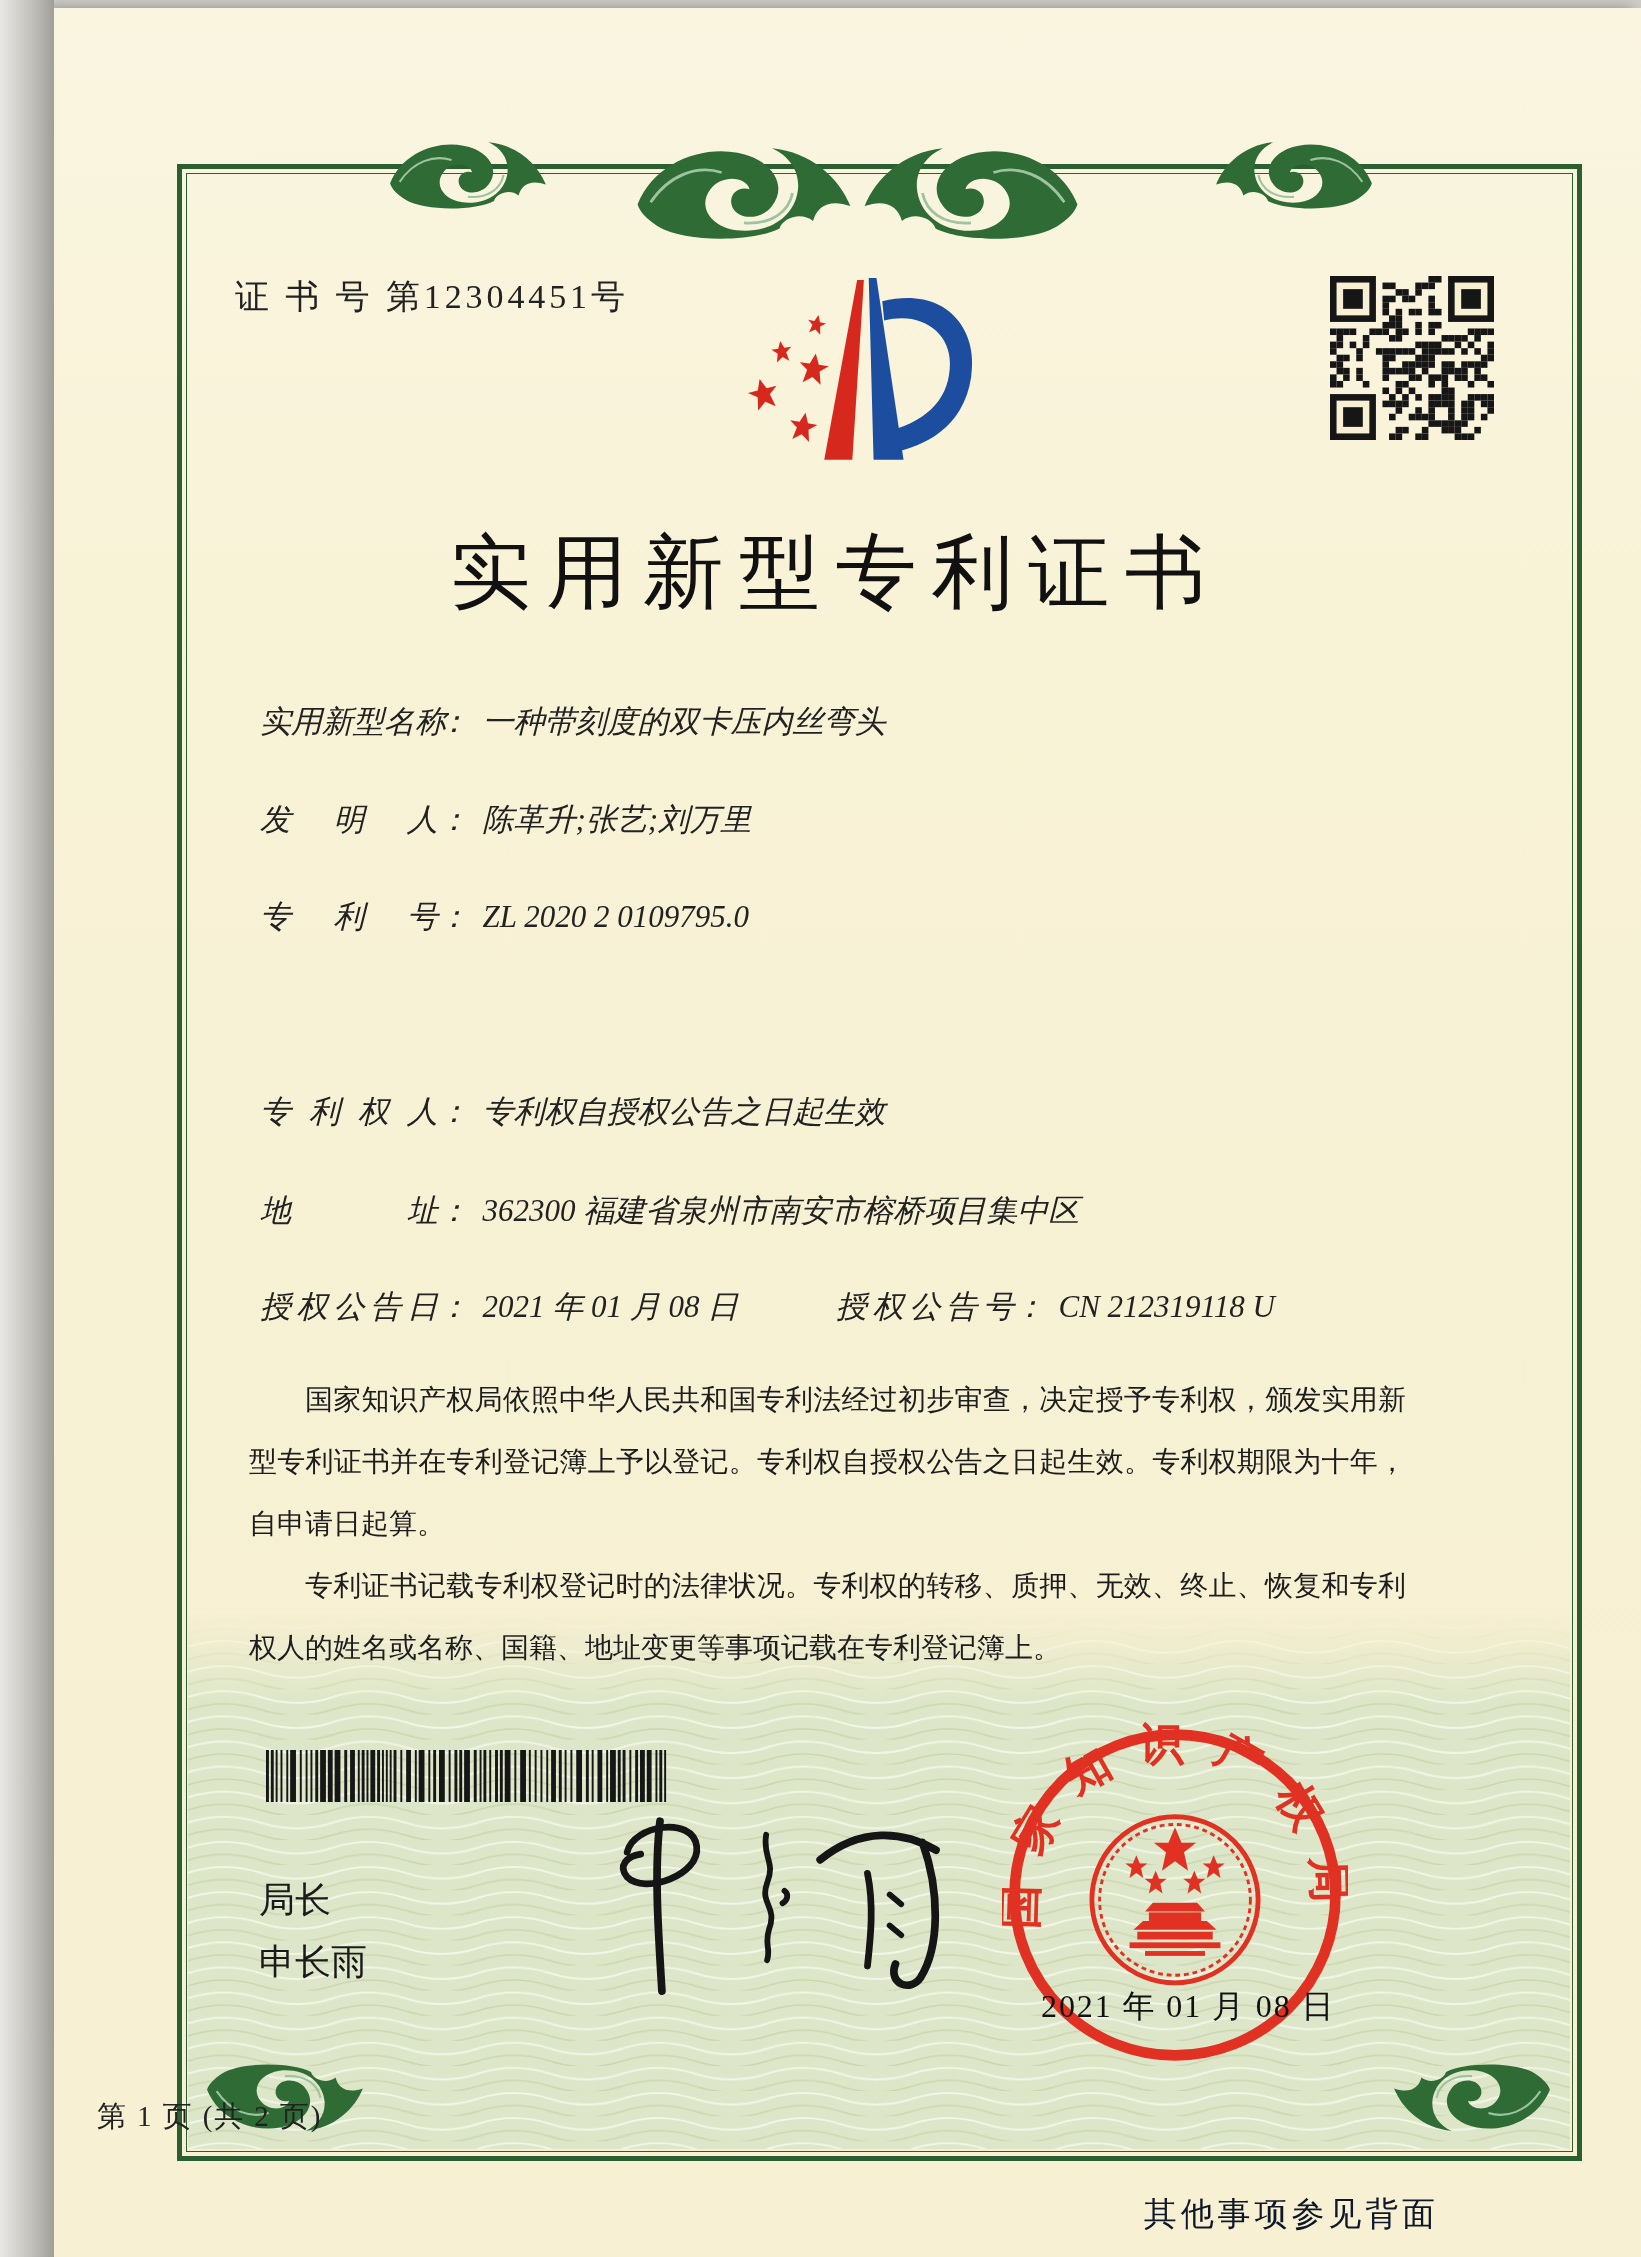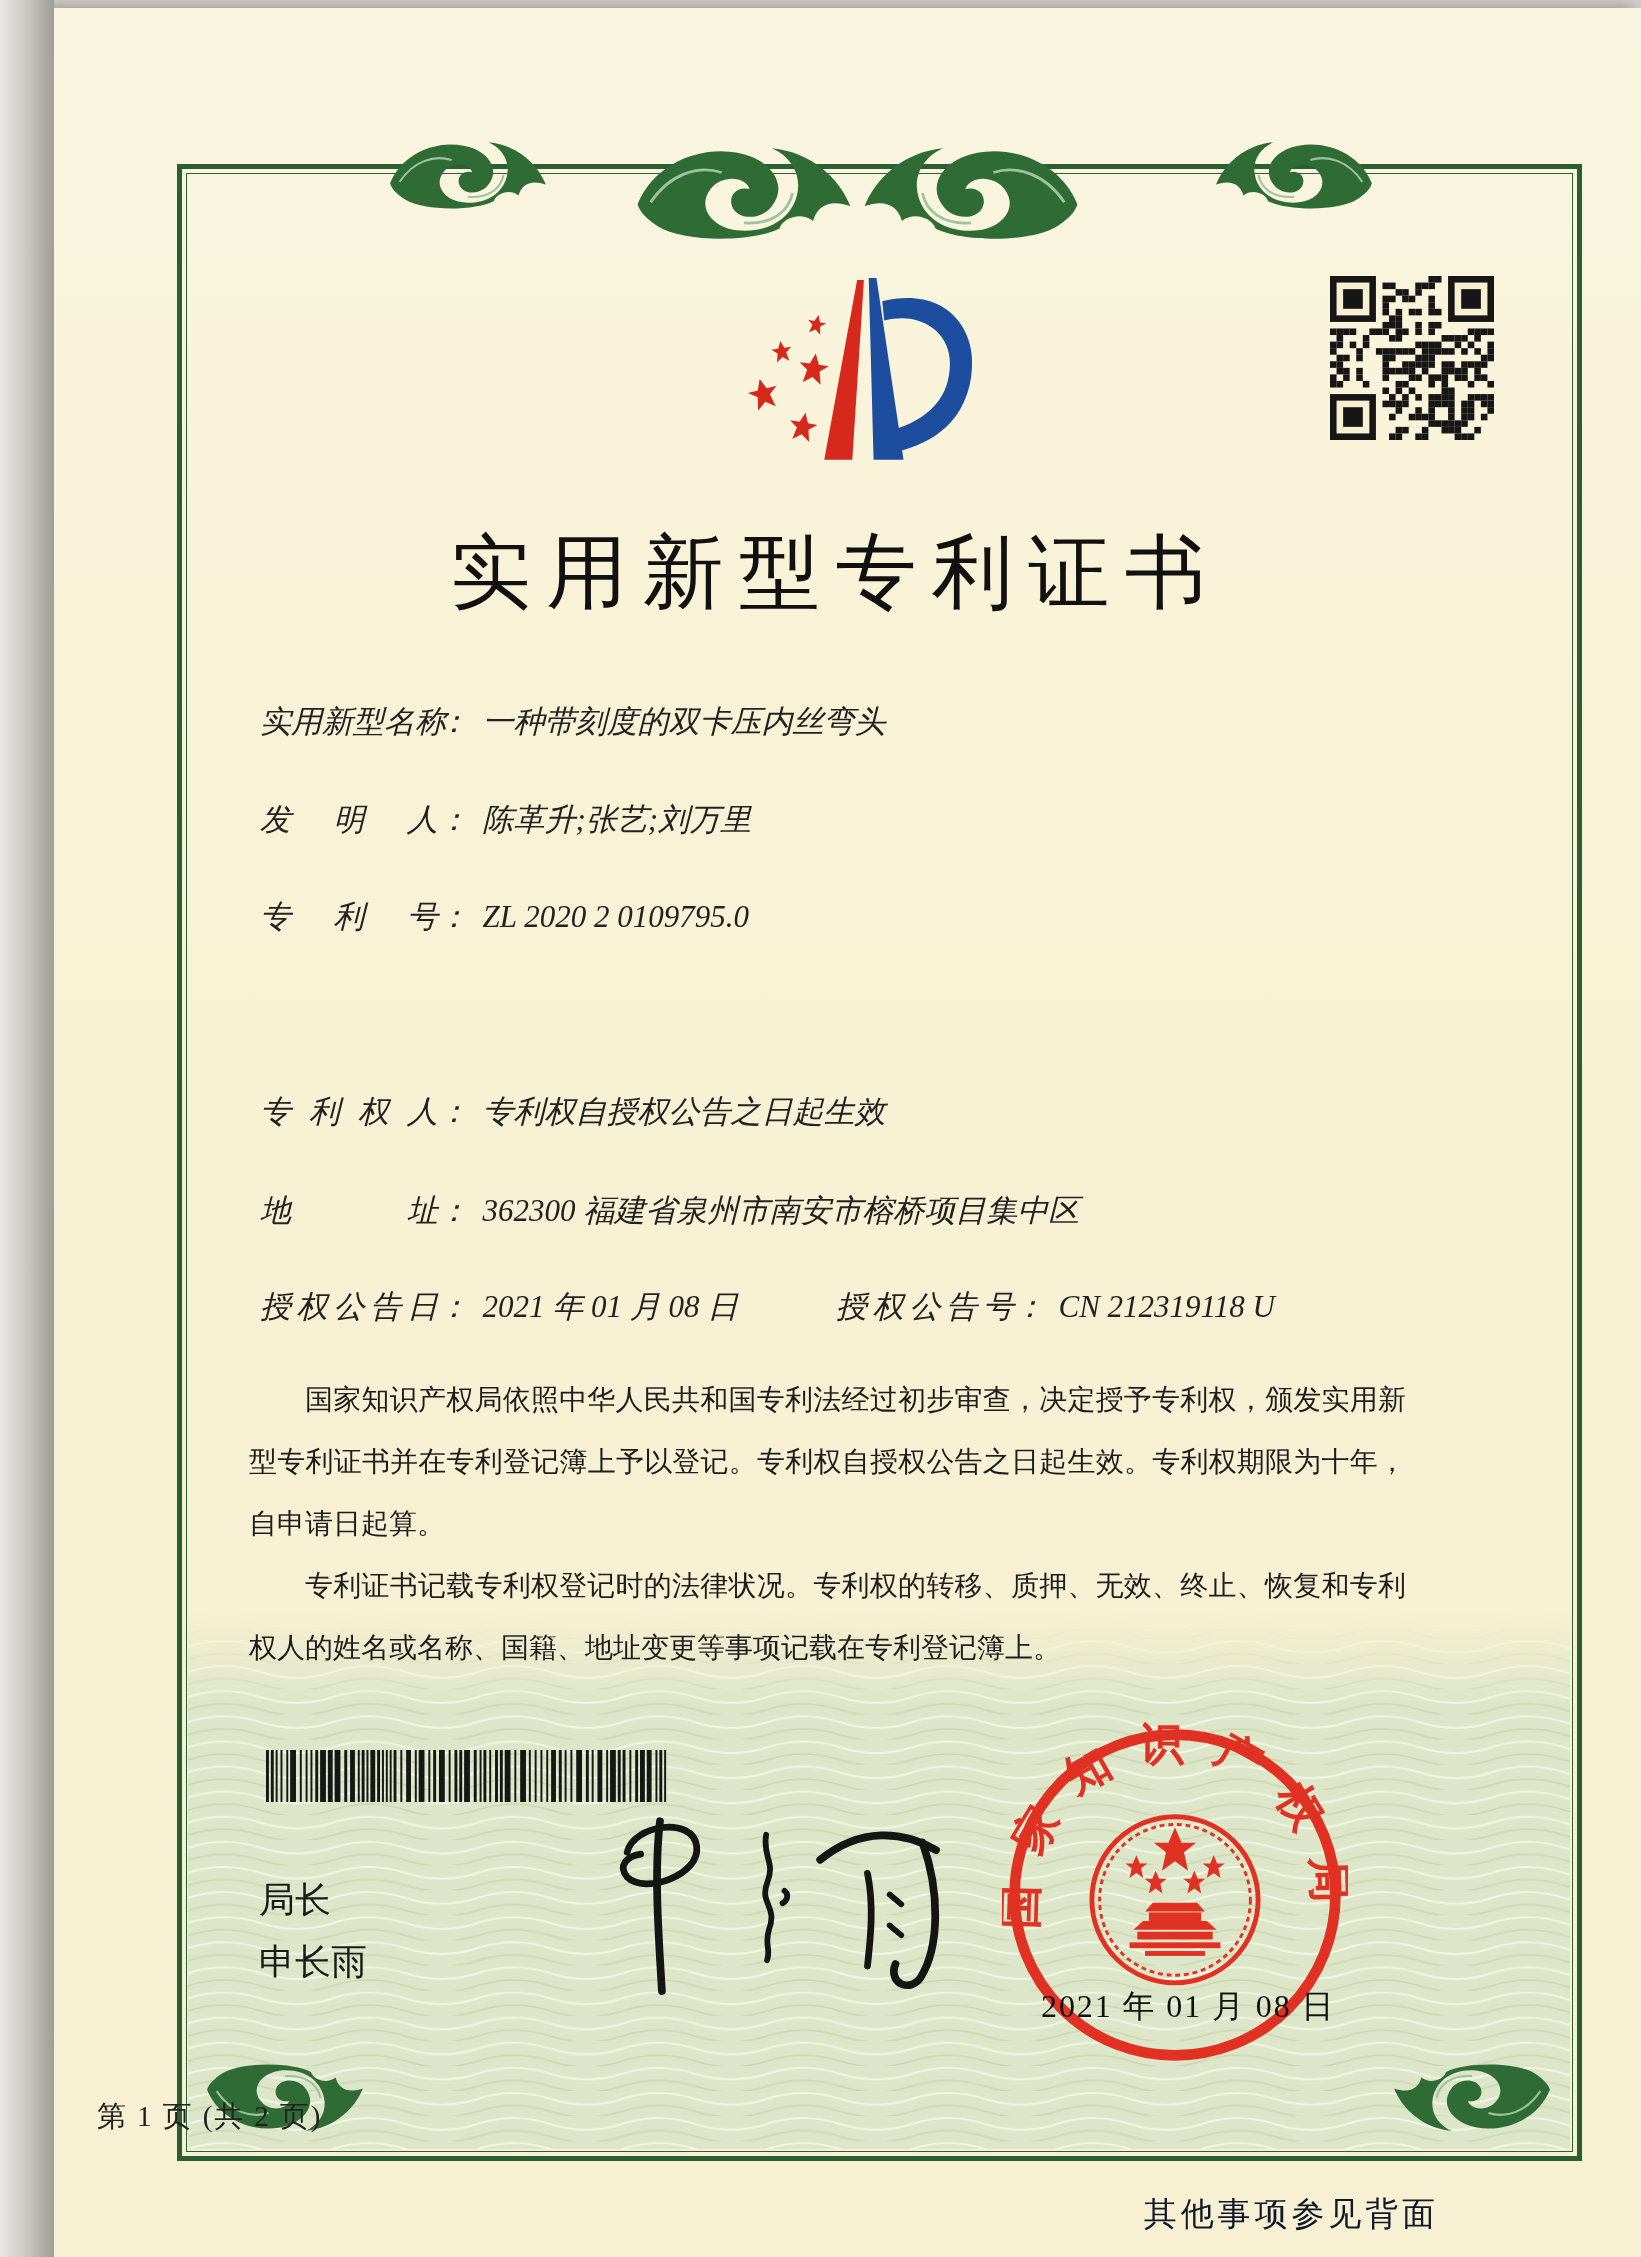--- a/index.html
+++ b/index.html
@@ -98,20 +98,21 @@
       </svg></div>
   <div class="fl flipv" style="left:203px;top:2045px;width:164px;height:106px">
     <svg viewBox="0 0 240 120">
         <use href="#flourish"></use>
       </svg></div>
   <div class="fl flipb" style="left:1390px;top:2045px;width:164px;height:106px">
     <svg viewBox="0 0 240 120">
         <use href="#flourish"></use>
       </svg></div>
 
+  <div class="txt cert-no">证 书 号 第12304451号</div>
 
   <div class="logo">
     <svg viewBox="0 0 300 240">
       <defs>
         <path id="st" d="M0,-10 L2.94,-3.09 L9.51,-3.09 L4.05,1.18 L5.88,9.51 L0,5.2 L-5.88,9.51 L-4.05,1.18 L-9.51,-3.09 L-2.94,-3.09 Z"></path>
       </defs>
       <path d="M146,30 L153,30 L141,216 L112,216 Z" fill="#d6281c"></path>
       <path d="M158,28 L166,28 L194,216 L163,216 Z" fill="#1c4d9e"></path>
       <path d="M172,52 C235,36 272,78 264,130 C256,184 214,202 184,208 L180,186 C222,174 242,150 242,116 C242,84 212,62 174,72 Z" fill="#1c4d9e"></path>
       <use href="#st" transform="translate(104,76) scale(1.0) rotate(12)" fill="#d6281c"></use>

